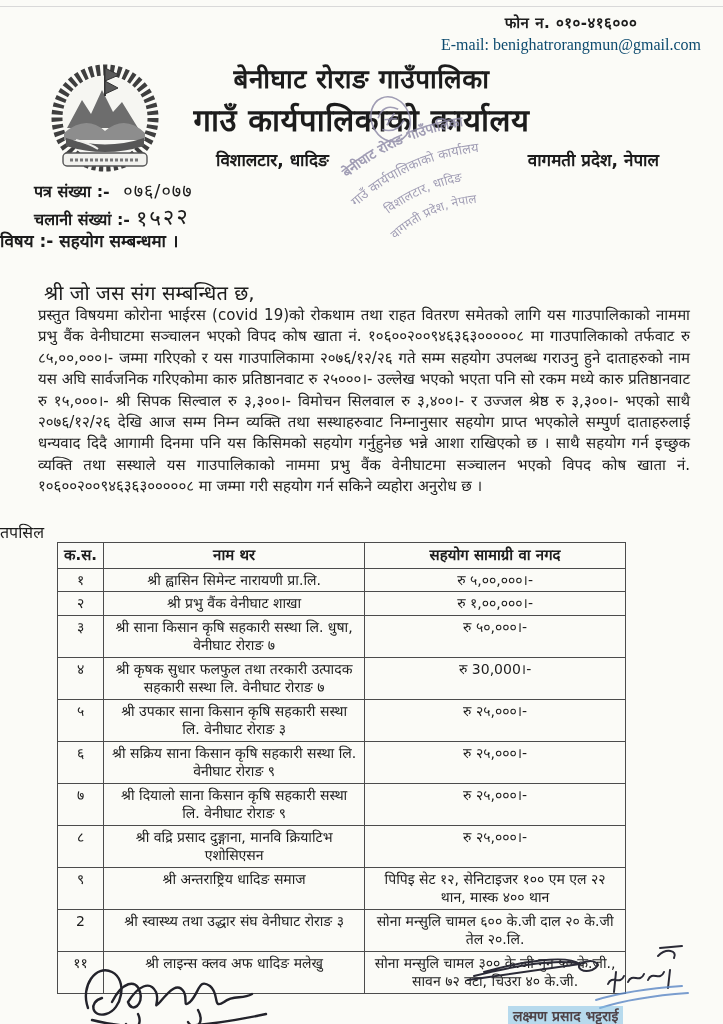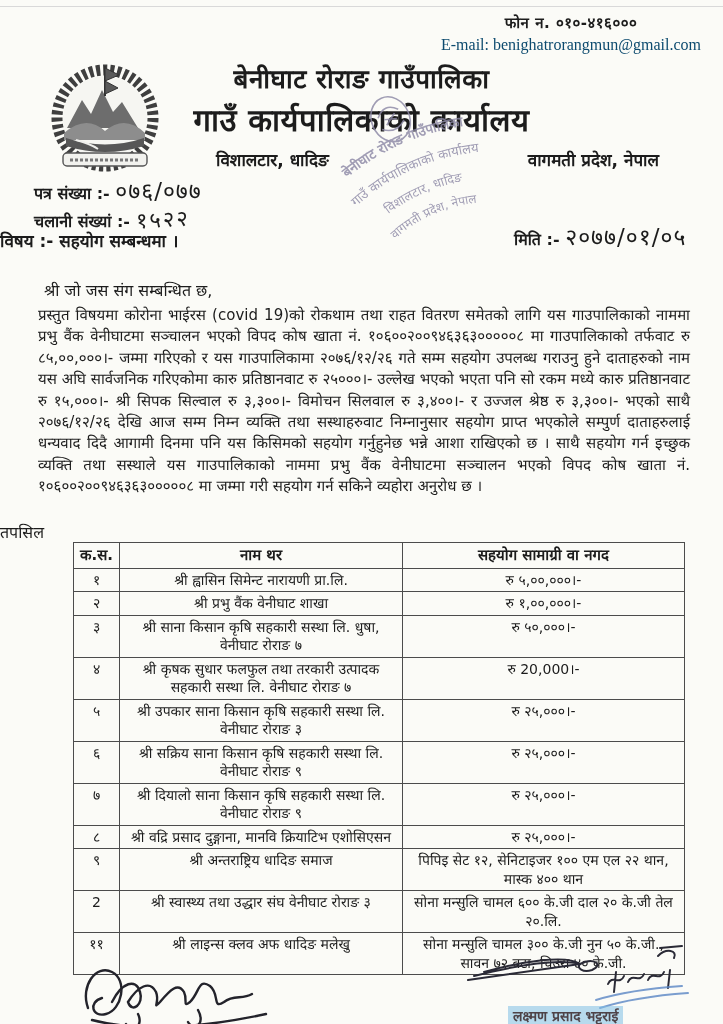--- a/index.html
+++ b/index.html
@@ -16,33 +16,33 @@
 
   .titles{position:absolute;left:0;right:0;top:60px;text-align:center;}
   .t1{font-size:26px;font-weight:700;letter-spacing:.5px;}
   .t2{font-size:31px;font-weight:700;margin-top:2px;letter-spacing:.5px;}
   .addr-left{position:absolute;left:216px;top:148px;font-size:17px;font-weight:700;}
   .addr-right{position:absolute;right:64px;top:148px;font-size:17px;font-weight:700;}
 
   .stamp{position:absolute;left:320px;top:86px;opacity:.82;pointer-events:none;}
 
   .meta-left{position:absolute;left:34px;top:178px;font-size:16px;font-weight:700;line-height:26px;}
-  .hand{font-weight:400;font-size:23px;letter-spacing:1px;}
+  .hand{font-weight:400;font-size:18px;letter-spacing:1px;margin-left:8px;}
   .hand-big{display:inline-block;font-weight:400;font-size:22px;letter-spacing:2px;transform:rotate(-3deg);}
   .date-line{position:absolute;left:514px;top:220px;font-size:16px;font-weight:700;}
 
   .subject{position:absolute;left:0;right:0;top:229px;text-align:left;font-size:17px;font-weight:700;}
-  .salutation{position:absolute;left:44px;top:279px;font-size:16px;}
+  .salutation{position:absolute;left:44px;top:279px;font-size:20px;}
 
   .body-text{position:absolute;left:38px;top:305px;width:652px;font-size:15px;line-height:21.4px;
              text-align:justify;}
 
   .tapasil{position:absolute;left:0;right:0;top:521px;font-size:16px;}
 
-  .donor-table{position:absolute;left:73px;top:542px;width:612px;border-collapse:collapse;
+  .donor-table{position:absolute;left:57px;top:542px;width:569px;border-collapse:collapse;
                font-size:14px;background:transparent;}
   .donor-table th,.donor-table td{border:1px solid #4c4c4c;padding:2px 7px;vertical-align:top;
                line-height:18.5px;text-align:center;}
   .donor-table th{font-weight:700;font-size:15px;text-align:center;padding:3px 6px;}
   .donor-table td.sn{text-align:center;}
 
   .sig-left{position:absolute;left:76px;top:960px;}
   .sig-right{position:absolute;left:462px;top:944px;}
   .sig-right-name{position:absolute;left:508px;top:1006px;padding:0 5px;
                   background:rgba(127,192,230,.55);font-size:14px;font-weight:700;color:#4e4348;
@@ -105,24 +105,20 @@
   <div class="meta-left">
     <div>
       <span>पत्र संख्या :-</span>
       <span class="hand">०७६/०७७</span>
     </div>
     <div>
       <span>चलानी संख्यां :-</span>
       <span class="hand-big">१५२२</span>
     </div>
   </div>
-  <div class="date-line">
-    <span>मिति :-</span>
-    <span class="hand">२०७७/०१/०५</span>
-  </div>
 
   <div class="subject">विषय :- सहयोग सम्बन्धमा ।</div>
   <div class="salutation">श्री जो जस संग सम्बन्धित छ,</div>
 
   <div class="body-text">प्रस्तुत विषयमा कोरोना भाईरस (covid 19)को रोकथाम तथा राहत वितरण समेतको लागि यस गाउपालिकाको नाममा प्रभु वैंक वेनीघाटमा सञ्चालन भएको विपद कोष खाता नं. १०६००२००९४६३६३०००००८ मा गाउपालिकाको तर्फवाट रु ८५,००,०००।- जम्मा गरिएको र यस गाउपालिकामा २०७६/१२/२६ गते सम्म सहयोग उपलब्ध गराउनु हुने दाताहरुको नाम यस अघि सार्वजनिक गरिएकोमा कारु प्रतिष्ठानवाट रु २५०००।- उल्लेख भएको भएता पनि सो रकम मध्ये कारु प्रतिष्ठानवाट रु १५,०००।- श्री सिपक सिल्वाल रु ३,३००।- विमोचन सिलवाल रु ३,४००।- र उज्जल श्रेष्ठ रु ३,३००।- भएको साथै २०७६/१२/२६ देखि आज सम्म निम्न व्यक्ति तथा सस्थाहरुवाट निम्नानुसार सहयोग प्राप्त भएकोले सम्पुर्ण दाताहरुलाई धन्यवाद दिदै आगामी दिनमा पनि यस किसिमको सहयोग गर्नुहुनेछ भन्ने आशा राखिएको छ । साथै सहयोग गर्न इच्छुक व्यक्ति तथा सस्थाले यस गाउपालिकाको नाममा प्रभु वैंक वेनीघाटमा सञ्चालन भएको विपद कोष खाता नं. १०६००२००९४६३६३०००००८ मा जम्मा गरी सहयोग गर्न सकिने व्यहोरा अनुरोध छ ।</div>
 
   <div class="tapasil">तपसिल</div>
 
   <table class="donor-table">
     <colgroup>
@@ -149,21 +145,21 @@
           <td>रु १,००,०००।-</td>
         </tr>
       <tr>
           <td class="sn">३</td>
           <td>श्री साना किसान कृषि सहकारी सस्था लि. धुषा, वेनीघाट रोराङ ७</td>
           <td>रु ५०,०००।-</td>
         </tr>
       <tr>
           <td class="sn">४</td>
           <td>श्री कृषक सुधार फलफुल तथा तरकारी उत्पादक सहकारी सस्था लि. वेनीघाट रोराङ ७</td>
-          <td>रु 20,000।-</td>
+          <td>रु 30,000।-</td>
         </tr>
       <tr>
           <td class="sn">५</td>
           <td>श्री उपकार साना किसान कृषि सहकारी सस्था लि. वेनीघाट रोराङ ३</td>
           <td>रु २५,०००।-</td>
         </tr>
       <tr>
           <td class="sn">६</td>
           <td>श्री सक्रिय साना किसान कृषि सहकारी सस्था लि. वेनीघाट रोराङ ९</td>
           <td>रु २५,०००।-</td>

